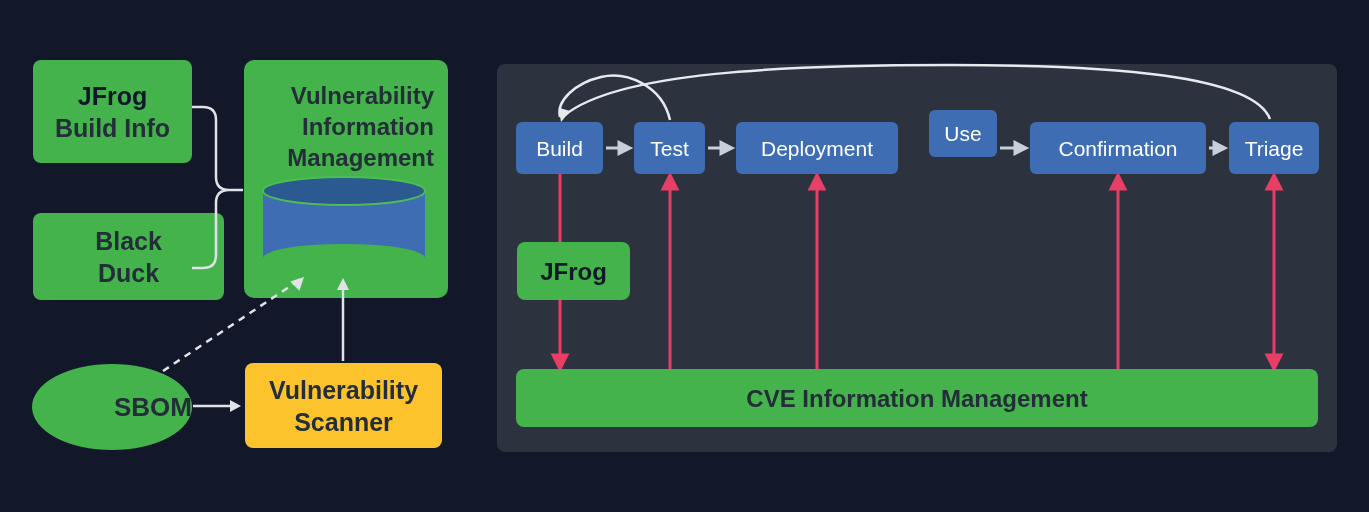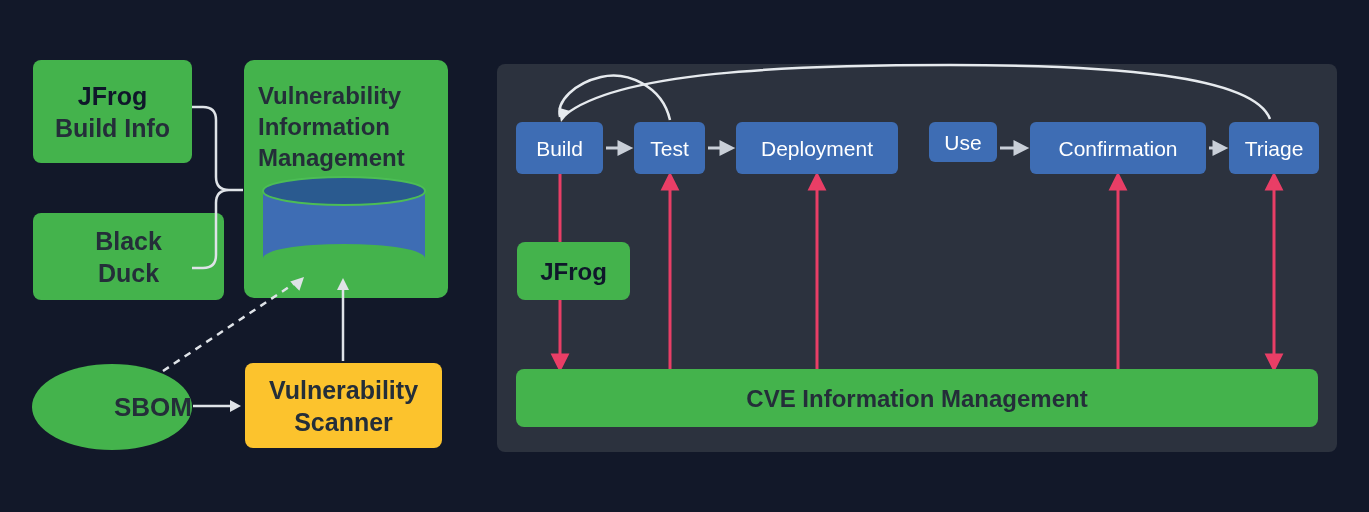--- a/index.html
+++ b/index.html
@@ -85,21 +85,21 @@
     <div class="white-t lbl25">JFrog</div>
     <div class="dark-t lbl25">Build Info</div>
   </div>
 
   <div class="abs node green" style="left:33px;top:213px;width:191px;height:87px;">
     <div class="dark-t lbl25">Black</div>
     <div class="dark-t lbl25">Duck</div>
   </div>
 
   <div class="abs green" style="left:244px;top:60px;width:204px;height:238px;border-radius:10px;z-index:3;">
-    <div class="dark-t lbl24 vim-title" style="text-align:left;">Vulnerability Information Management</div>
+    <div class="dark-t lbl24 vim-title" style="text-align:right;">Vulnerability Information Management</div>
   </div>
 
   <div class="abs ellipse"></div>
   <div class="abs" style="left:32px;top:364px;width:160px;height:86px;z-index:4;display:flex;align-items:center;justify-content:flex-end;">
     <div class="dark-t" style="font-size:26px;">SBOM</div>
   </div>
 
   <div class="abs node yellow" style="left:245px;top:363px;width:197px;height:85px;">
     <div class="dark-t lbl25">Vulnerability</div>
     <div class="dark-t lbl25">Scanner</div>
@@ -107,21 +107,21 @@
 
   <div class="abs node blue" style="left:516px;top:122px;width:87px;height:52px;">
     <div class="lbl21">Build</div>
   </div>
   <div class="abs node blue" style="left:634px;top:122px;width:71px;height:52px;">
     <div class="lbl21">Test</div>
   </div>
   <div class="abs node blue" style="left:736px;top:122px;width:162px;height:52px;">
     <div class="lbl21">Deployment</div>
   </div>
-  <div class="abs node blue" style="left:929px;top:122px;width:68px;height:40px;">
+  <div class="abs node blue" style="left:929px;top:110px;width:68px;height:47px;">
     <div class="lbl21">Use</div>
   </div>
   <div class="abs node blue" style="left:1030px;top:122px;width:176px;height:52px;">
     <div class="lbl21">Confirmation</div>
   </div>
   <div class="abs node blue" style="left:1229px;top:122px;width:90px;height:52px;">
     <div class="lbl21">Triage</div>
   </div>
 
   <div class="abs node green" style="left:517px;top:242px;width:113px;height:58px;">

